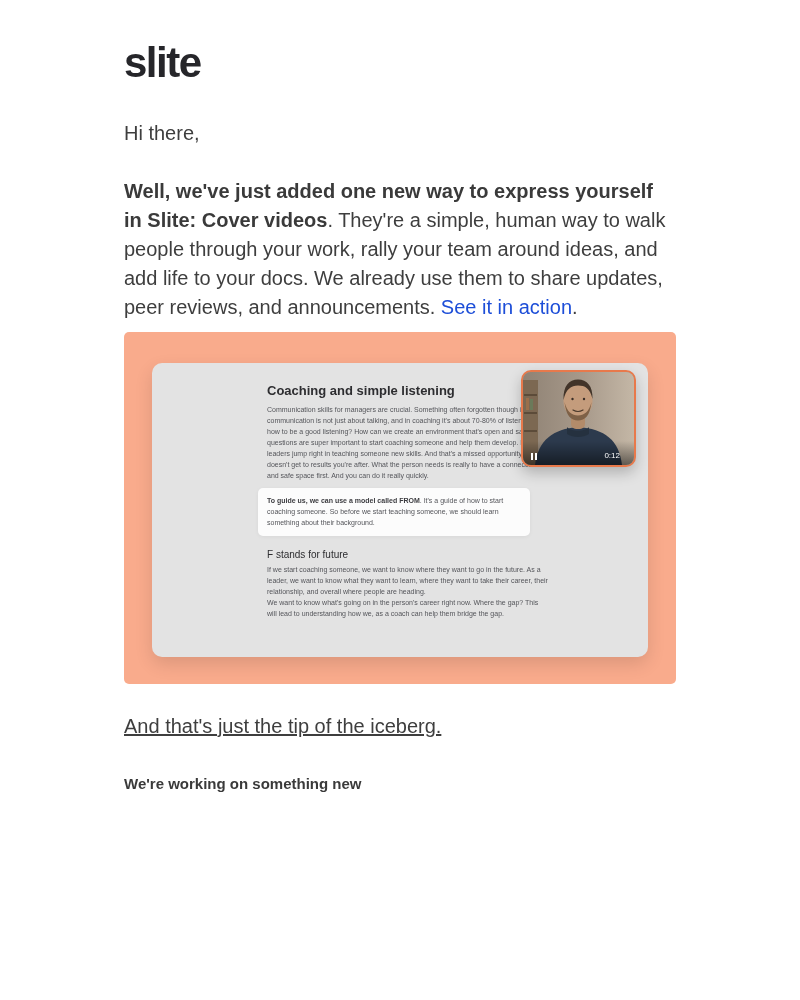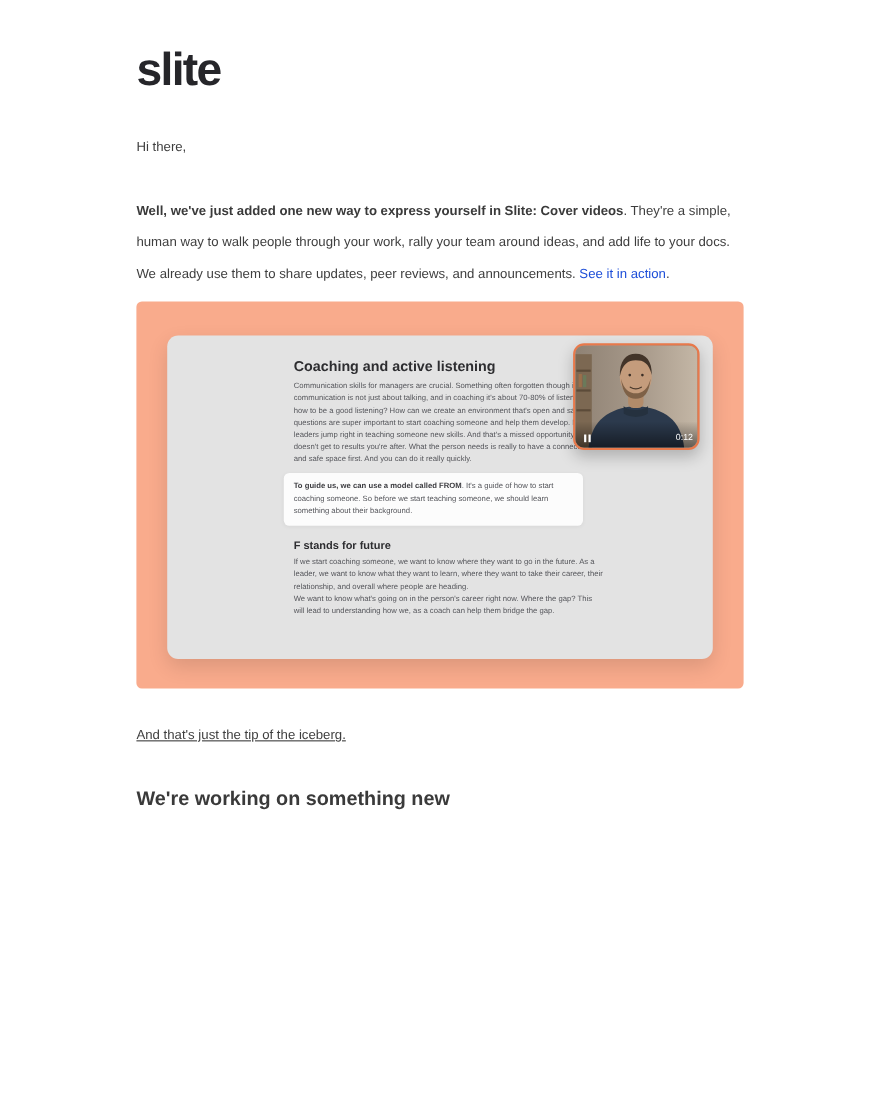--- a/index.html
+++ b/index.html
@@ -17,31 +17,31 @@
     font-size: 42px;
     font-weight: 800;
     letter-spacing: -1.5px;
     color: #26262a;
     line-height: 1.1;
     display: inline-block;
     cursor: pointer;
   }
 
   p.body-text {
-    font-size: 12px;
+    font-size: 20px;
     line-height: 29px;
     color: #3e3e3e;
     margin: 29px 0 0 0;
   }
   p.greeting { margin-top: 33px; }
   p.body-text b { color: #3a3a3a; }
   a.email-link { color: #1d4ed8; text-decoration: none; cursor: pointer; }
 
   h2.section-heading {
-    font-size: 18px;
+    font-size: 15px;
     font-weight: 700;
     color: #3a3a3a;
     margin: 31px 0 0 0;
     line-height: 24px;
   }
 
   
   figure.cover {
     margin: 10px 0 0 0;
     width: 552px; height: 352px;
@@ -70,42 +70,42 @@
   .doc-callout {
     margin-top: 7px;
     width: 272px;
     background: #fcfcfc;
     border-radius: 5px;
     padding: 7px 10px 8px 9px;
     box-shadow: 0 1px 4px rgba(0,0,0,0.05);
   }
   .doc-callout b { color: #3c3c40; }
   .doc-sec-heading {
-    font-size: 10px; font-weight: 700; color: #2d2d30;
+    font-size: 10px; font-weight: 400; color: #2d2d30;
     margin: 12px 0 3px 9px; line-height: 13px;
   }
   .doc-sec-body { margin-left: 9px; width: 281px; }
 
   
   .video {
     position: absolute; left: 397px; top: 38px;
     width: 115px; height: 97px;
     border: 2px solid #e8794b;
     border-radius: 10px;
     overflow: hidden;
     box-shadow: 0 6px 14px rgba(0,0,0,0.22);
     background: #a2958a;
   }
   .video svg { display: block; width: 100%; height: 100%; }
   .video-bar {
     position: absolute; left: 0; right: 0; bottom: 0;
     height: 24px;
     background: linear-gradient(to bottom, rgba(0,0,0,0), rgba(0,0,0,0.5));
     display: flex; justify-content: space-between; align-items: flex-end;
-    padding: 0 4px 5px 8px;
+    padding: 0 14px 5px 8px;
   }
   .pause-icon { display: inline-flex; gap: 2px; }
   .pause-icon i { display: block; width: 2px; height: 7px; background: #fff; }
   .video-time { color: #ffffff; font-size: 8px; line-height: 9px; }
 </style>
 </head>
 <body>
 
 <div class="content">
 
@@ -113,21 +113,21 @@
 
   <p class="body-text greeting">Hi there,</p>
 
 
 
   <p class="body-text"><b>Well, we've just added one new way to express yourself in Slite: Cover videos</b><span>. They're a simple, human way to walk people through your work, rally your team around ideas, and add life to your docs. We already use them to share updates, peer reviews, and announcements. </span><a class="email-link" href="#">See it in action</a><span>.</span></p>
 
   <figure class="cover">
     <div class="doc-card">
       <div class="doc-inner">
-        <h3 class="doc-title">Coaching and active listening</h3>
+        <h3 class="doc-title">Coaching and simple listening</h3>
         <p class="doc-small doc-intro">Communication skills for managers are crucial. Something often forgotten though is that communication is not just about talking, and in coaching it's about 70-80% of listening. So how to be a good listening? How can we create an environment that's open and safe? The questions are super important to start coaching someone and help them develop. Many leaders jump right in teaching someone new skills. And that's a missed opportunity, often it doesn't get to results you're after. What the person needs is really to have a connection and safe space first. And you can do it really quickly.</p>
         <div class="doc-callout doc-small"><b>To guide us, we can use a model called FROM</b><span>. It's a guide of how to start coaching someone. So before we start teaching someone, we should learn something about their background.</span></div>
 
         <h4 class="doc-sec-heading">F stands for future</h4>
         <p class="doc-small doc-sec-body">If we start coaching someone, we want to know where they want to go in the future. As a leader, we want to know what they want to learn, where they want to take their career, their relationship, and overall where people are heading.</p>
 
         <p class="doc-small doc-sec-body">We want to know what's going on in the person's career right now. Where the gap? This will lead to understanding how we, as a coach can help them bridge the gap.</p>
 
       </div>
     </div>

